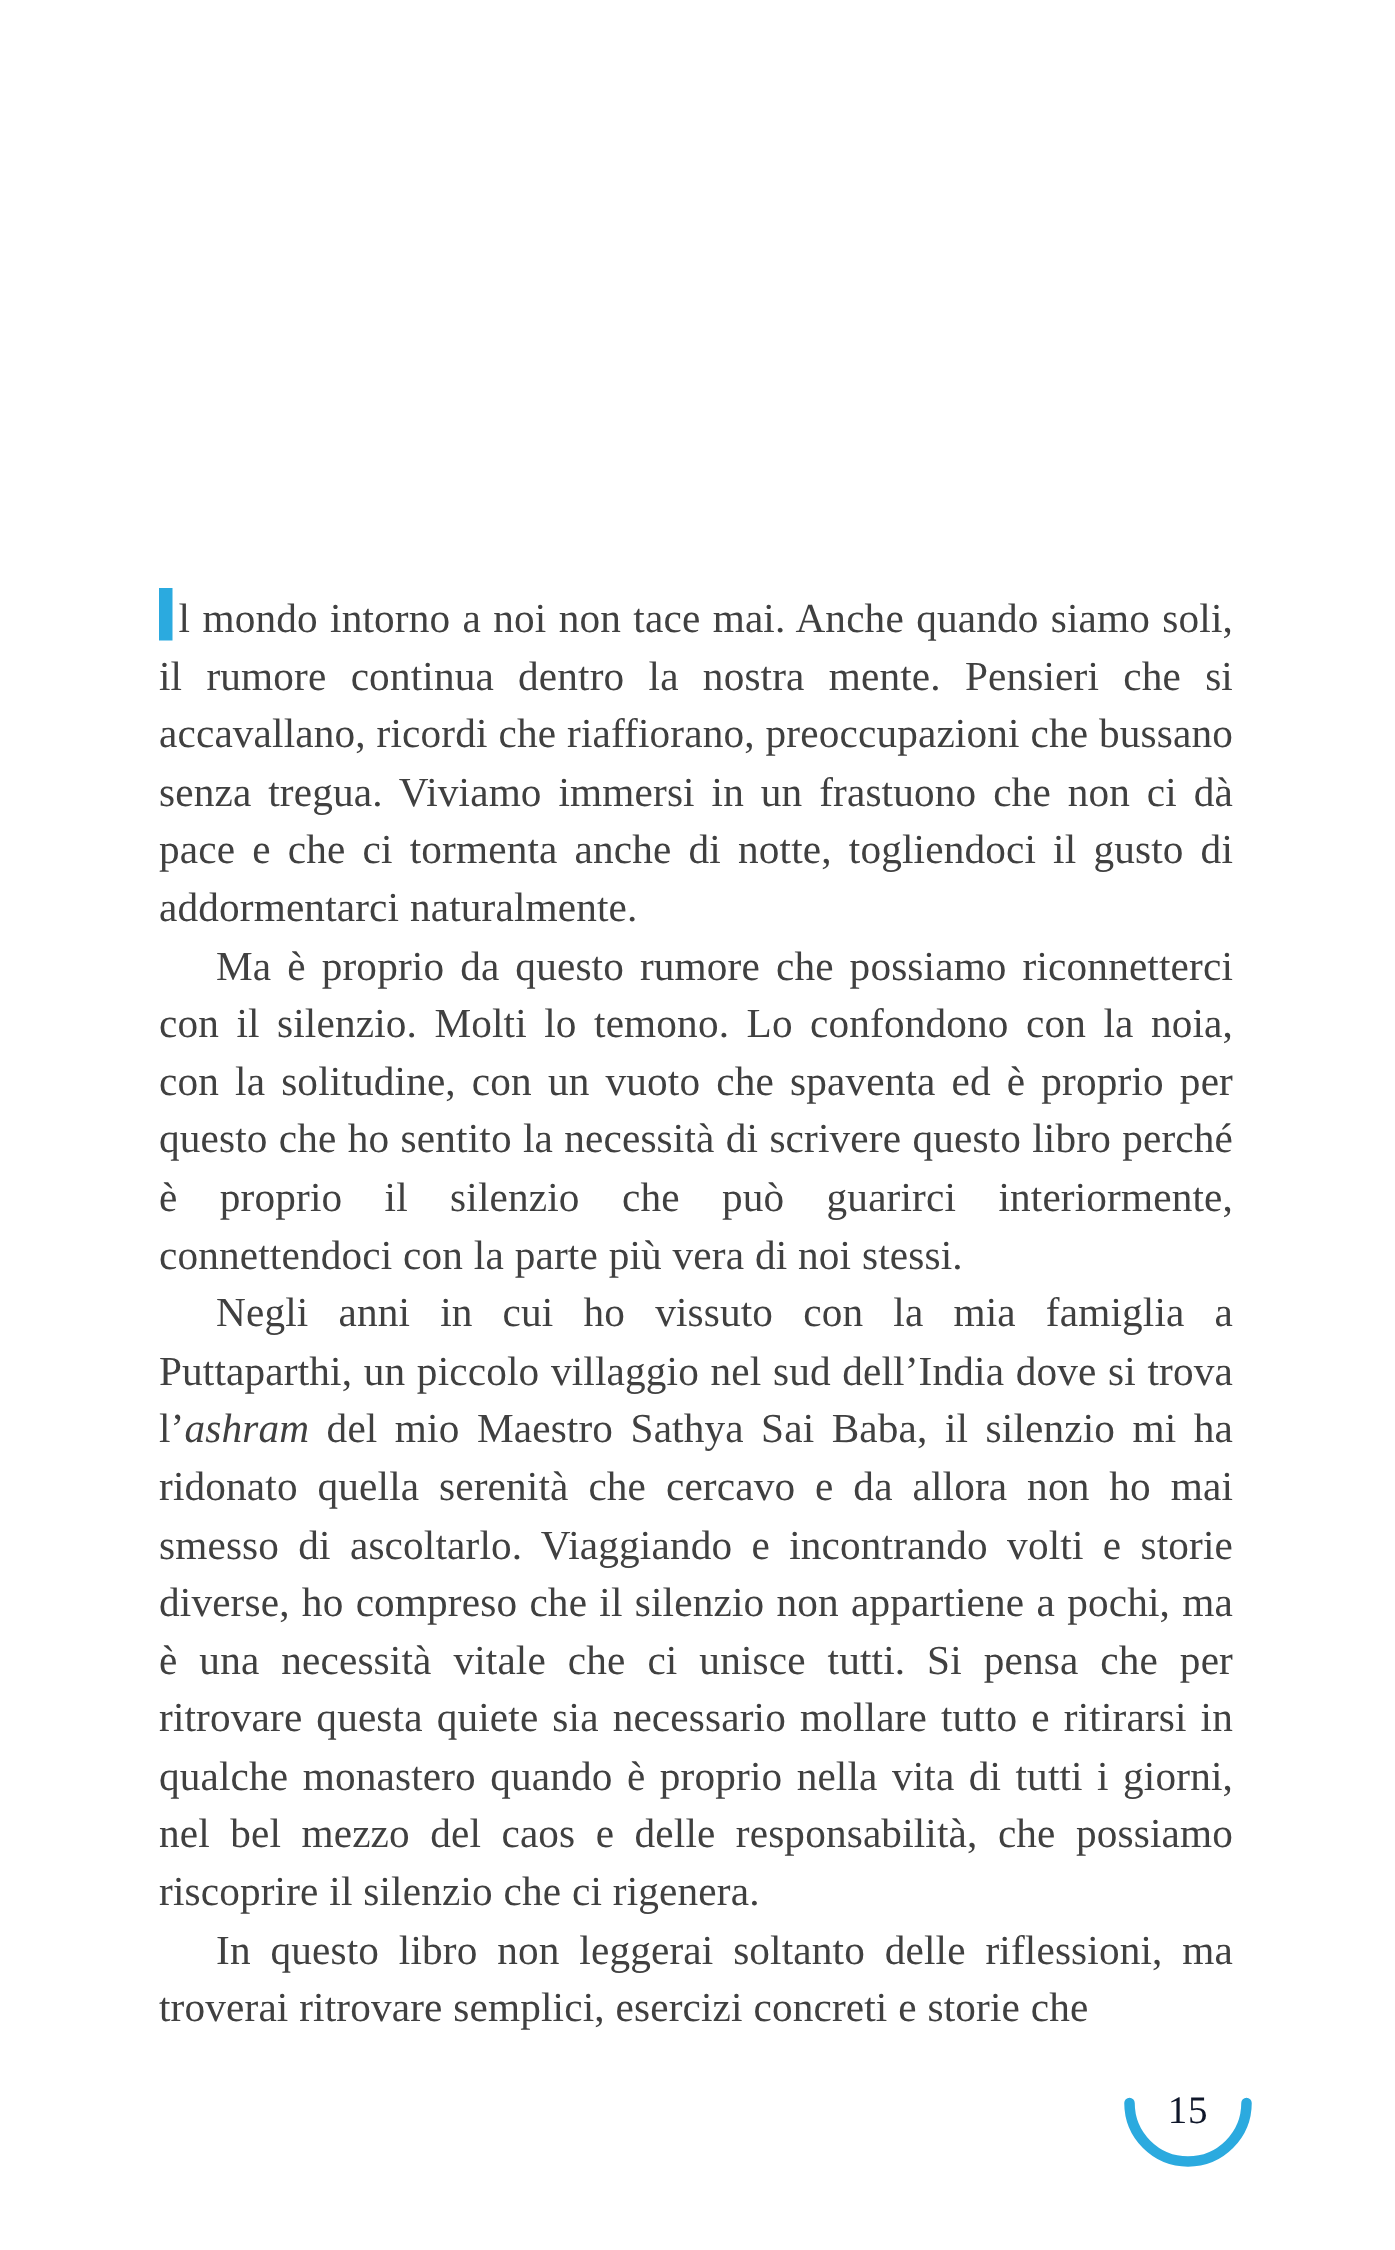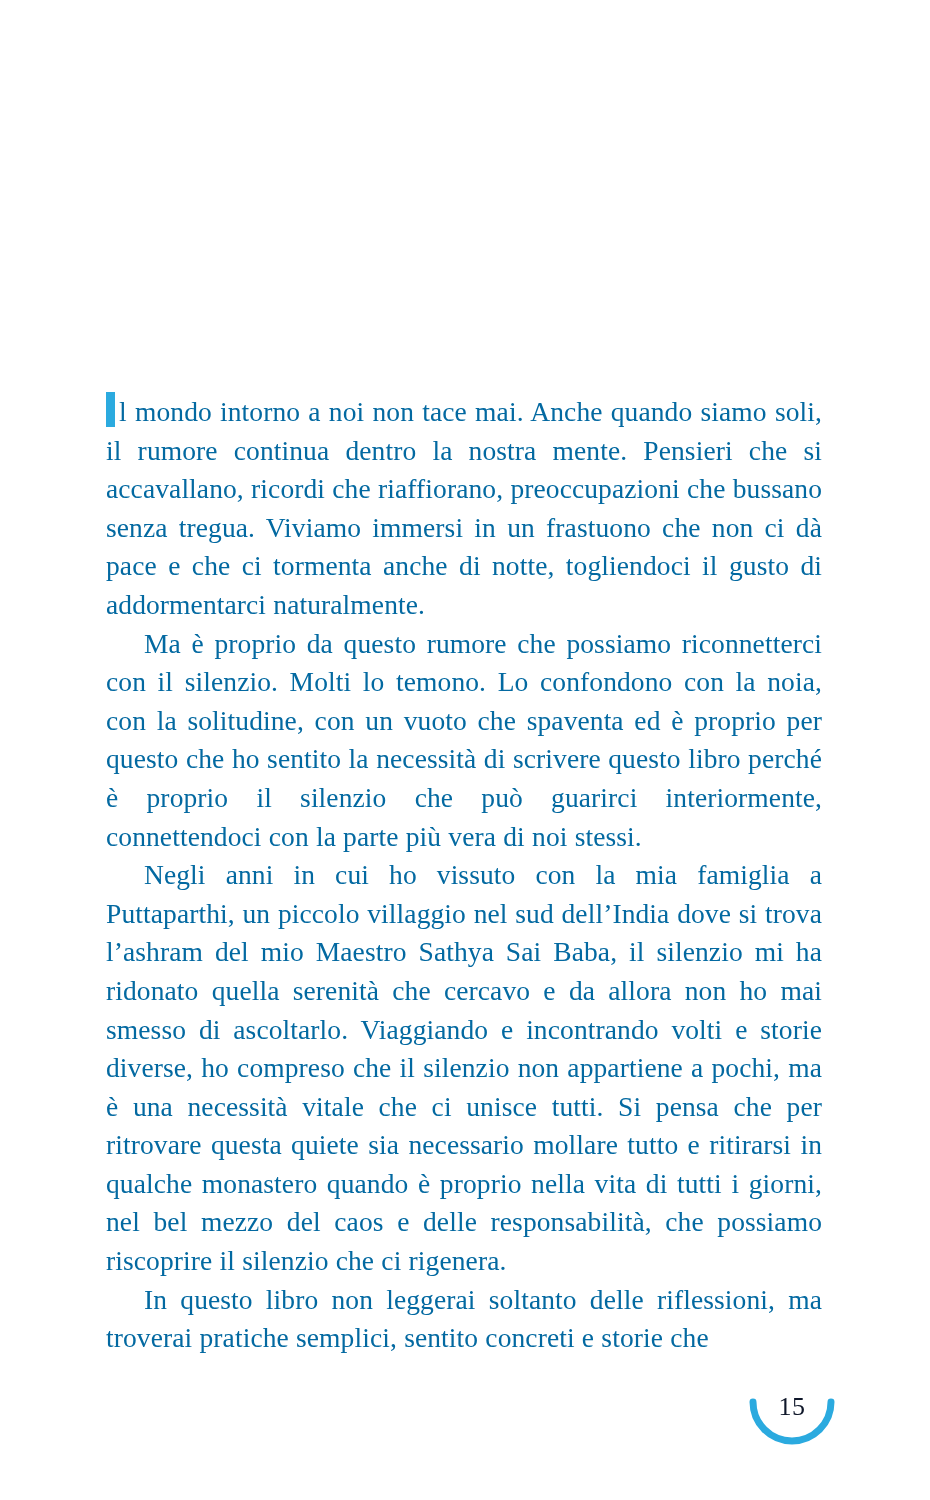--- a/index.html
+++ b/index.html
@@ -21,21 +21,21 @@
     position: absolute;
     left: 106px;
     top: 392px;
     width: 716px;
   }
 
   .para {
     margin: 0;
     font-size: 27.5px;
     line-height: 38.6px;
-    color: #0369a1;
+    color: #404040;
     text-align: justify;
     text-justify: inter-word;
     -webkit-hyphens: none;
     hyphens: none;
     letter-spacing: 0.1px;
     word-spacing: 0.2px;
   }
   .para + .para {
     text-indent: 38px;
   }
@@ -49,20 +49,21 @@
     width: 9px;
     height: 35px;
     background: #2BAADF;
     vertical-align: -6px;
     margin-right: 4px;
     position: relative;
     top: 0px;
   }
 
   .italic {
+    font-style: italic;
   }
 
   
   .folio {
     position: absolute;
     left: 744px;
     top: 1388px;
     width: 96px;
     height: 72px;
   }
@@ -91,21 +92,21 @@
 <div class="page">
 
   <div class="text-column">
 
     <p class="para first"><span class="dropcap-bar" style="background: rgb(43, 170, 223);"></span><span>l mondo intorno a noi non tace mai. Anche quando siamo soli, il rumore continua dentro la nostra mente. Pensieri che si accavallano, ricordi che riaffiorano, preoccupazioni che bussano senza tregua. Viviamo immersi in un frastuono che non ci dà pace e che ci tormenta anche di notte, togliendoci il gusto di addormentarci naturalmente.</span></p>
 
     <p class="para"><span>Ma è proprio da questo rumore che possiamo riconnetterci con il silenzio. Molti lo temono. Lo confondono con la noia, con la solitudine, con un vuoto che spaventa ed è proprio per questo che ho sentito la necessità di scrivere questo libro perché è proprio il silenzio che può guarirci interiormente, connettendoci con la parte più vera di noi stessi.</span></p>
 
     <p class="para"><span>Negli anni in cui ho vissuto con la mia famiglia a Puttaparthi, un piccolo villaggio nel sud dell’India dove si trova l’</span><span class="italic">ashram</span><span> del mio Maestro Sathya Sai Baba, il silenzio mi ha ridonato quella serenità che cercavo e da allora non ho mai smesso di ascoltarlo. Viaggiando e incontrando volti e storie diverse, ho compreso che il silenzio non appartiene a pochi, ma è una necessità vitale che ci unisce tutti. Si pensa che per ritrovare questa quiete sia necessario mollare tutto e ritirarsi in qualche monastero quando è proprio nella vita di tutti i giorni, nel bel mezzo del caos e delle responsabilità, che possiamo riscoprire il silenzio che ci rigenera.</span></p>
 
-    <p class="para"><span>In questo libro non leggerai soltanto delle riflessioni, ma troverai pratiche semplici, sentito concreti e storie che</span></p>
+    <p class="para"><span>In questo libro non leggerai soltanto delle riflessioni, ma troverai ritrovare semplici, esercizi concreti e storie che</span></p>
 
   </div>
 
   <div class="folio">
     <svg class="folio-arc" viewBox="0 0 96 72">
       <path d="M 9 14 A 39 39 0 0 0 87 14" fill="none" stroke="#2BAADF" stroke-width="7" stroke-linecap="round"></path>
     </svg>
     <div class="folio-number">15</div>
   </div>
 

